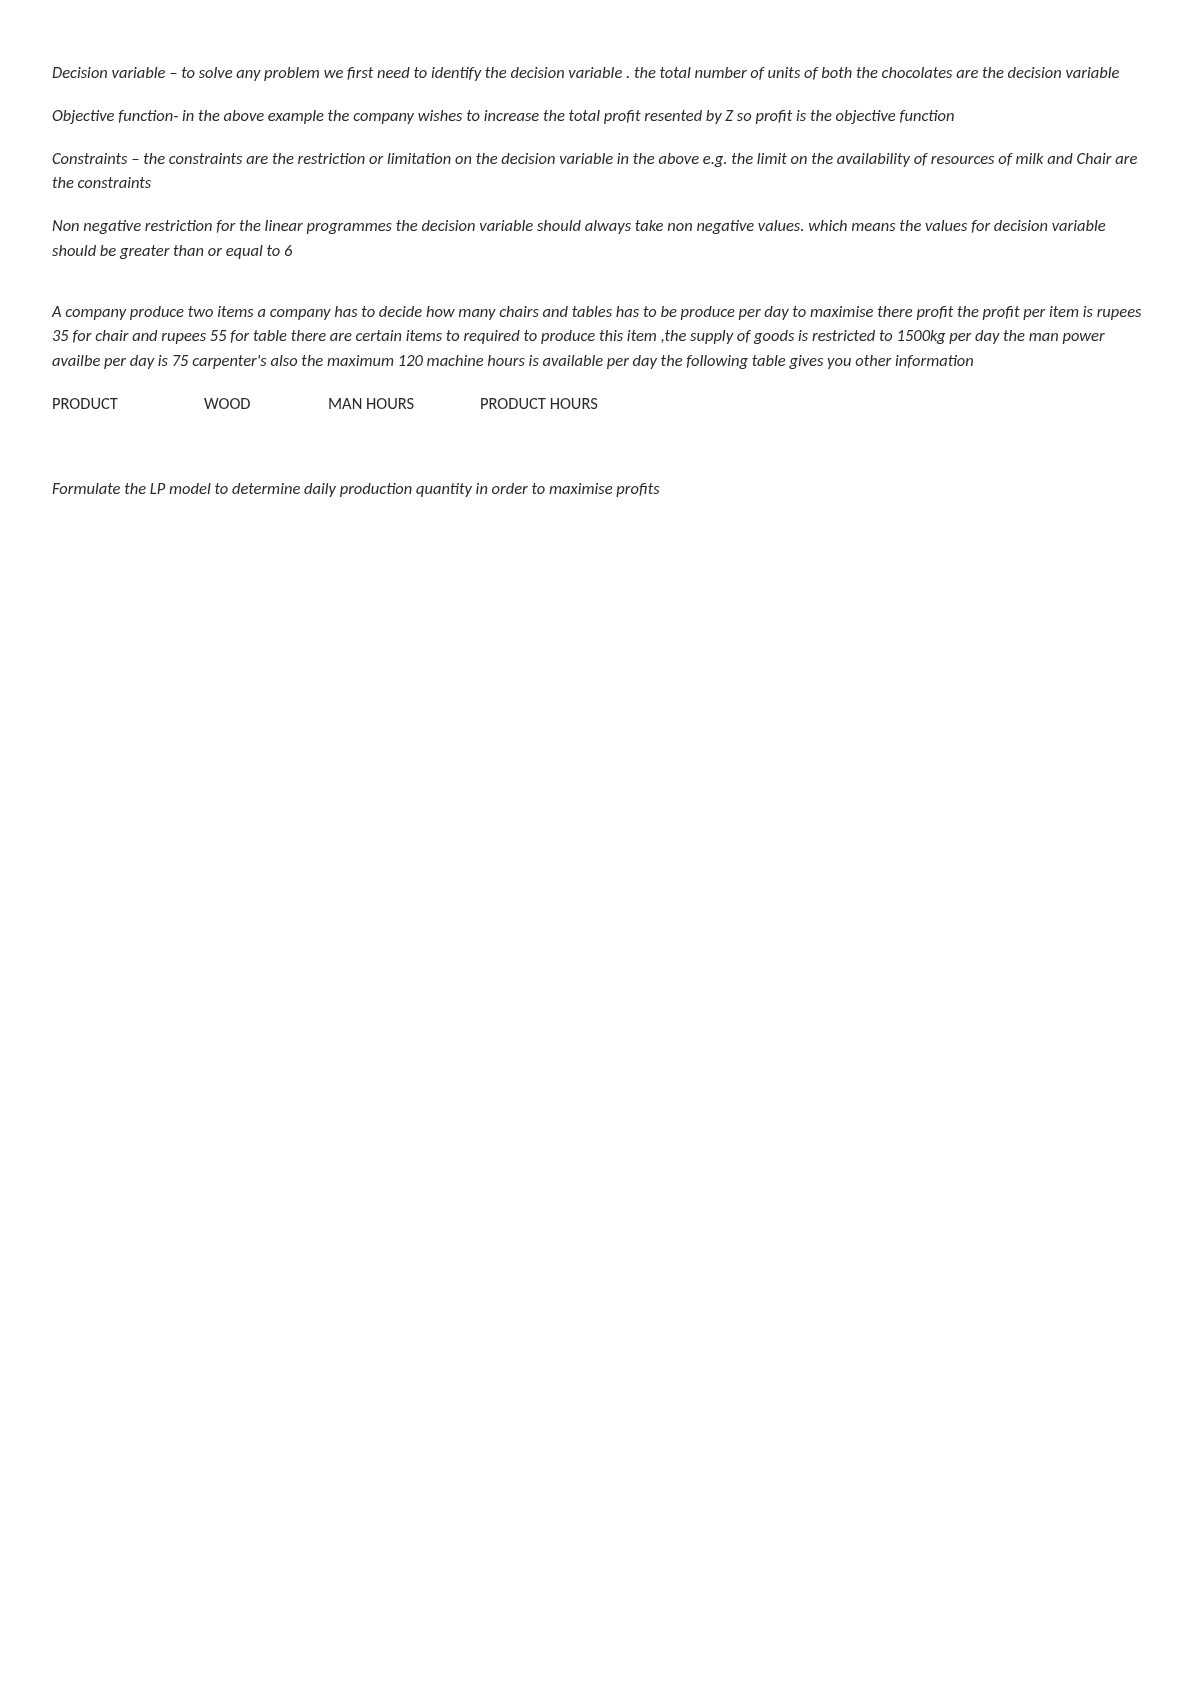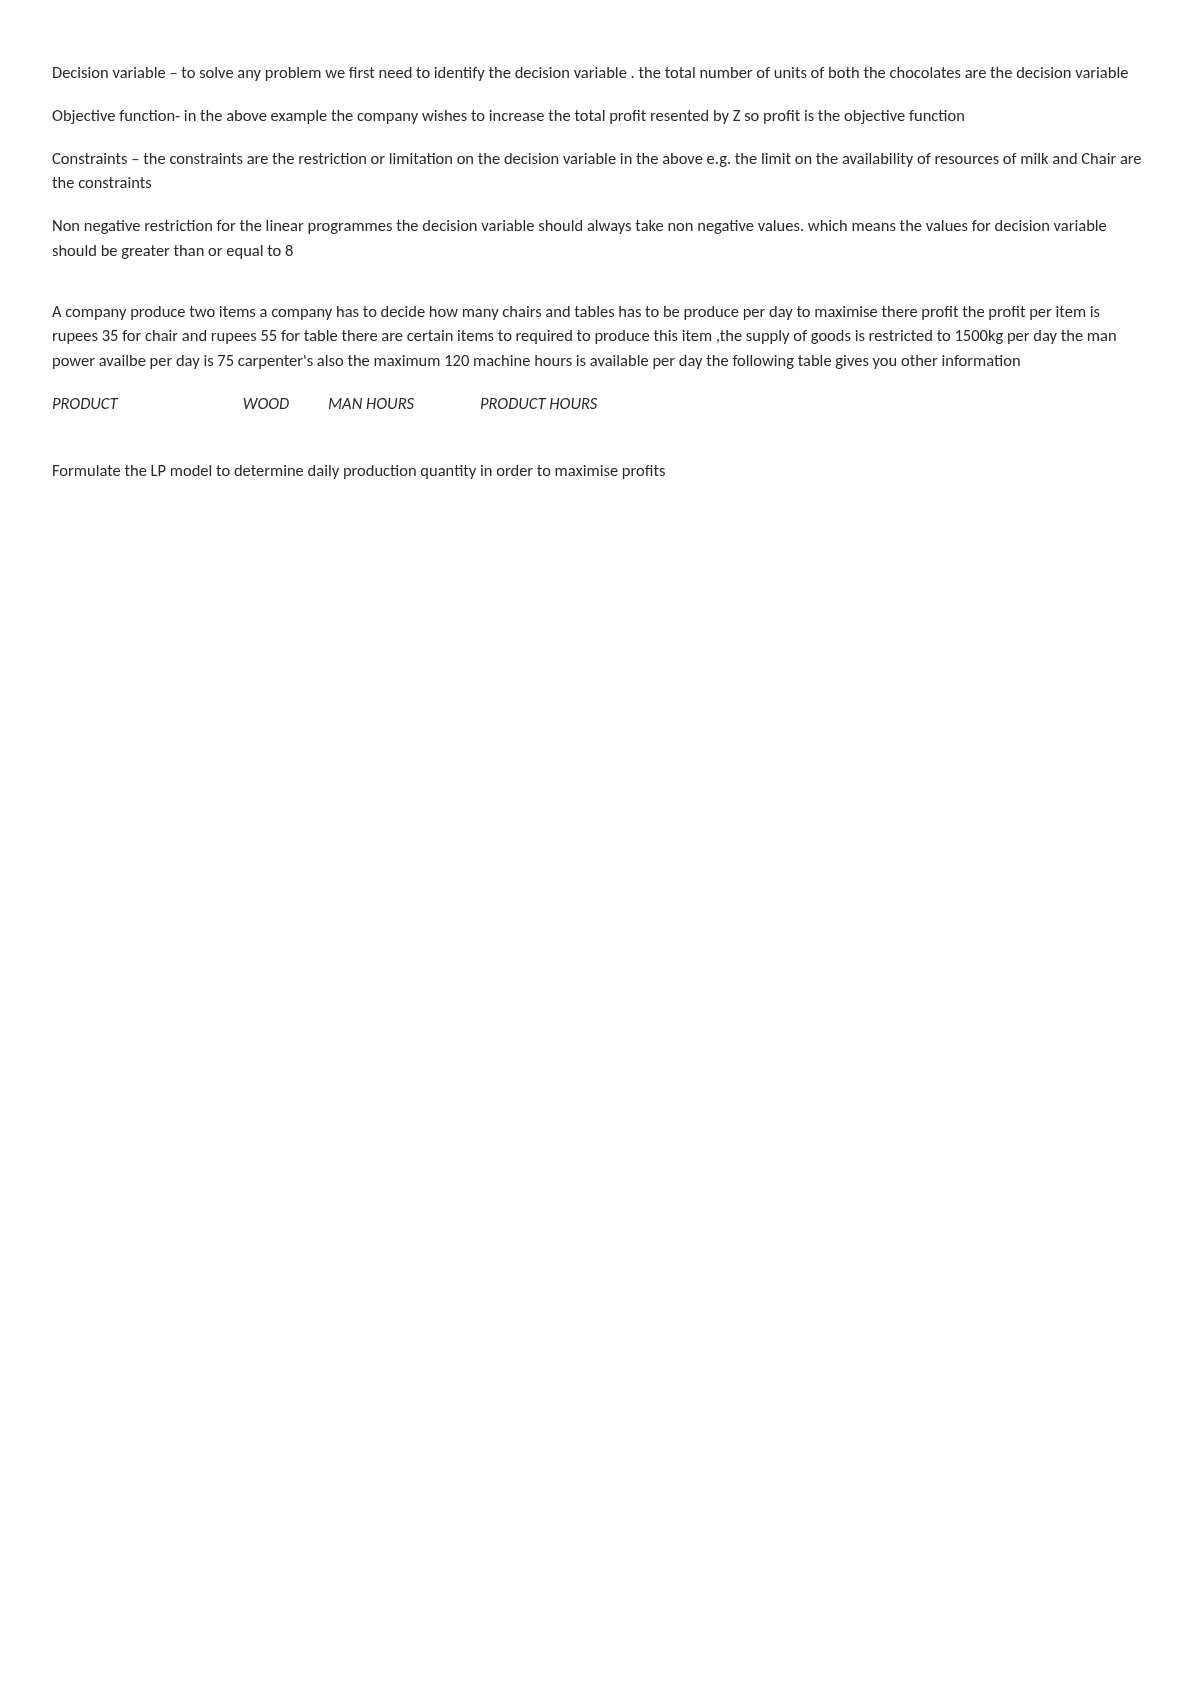--- a/index.html
+++ b/index.html
@@ -12,57 +12,56 @@
       height: 1696px;
       background: #ffffff;
       font-family: Calibri, Arial, sans-serif;
       font-size: 16.5px;
       color: #2a2a2a;
       padding: 60px 52px;
       line-height: 1.5;
     }
     p {
       margin-bottom: 18px;
+      font-style: italic;
     }
     .para-spacer {
       margin-bottom: 36px;
     }
     .table {
       margin-top: 8px;
-      margin-bottom: 42px;
-      font-style: italic;
+      margin-bottom: 60px;
     }
     .table-row {
       display: flex;
       margin-bottom: 16px;
     }
     .col-product {
       width: 152px;
     }
     .col-wood {
       width: 124px;
-      text-align: center;
     }
     .col-manpower {
       width: 152px;
     }
     .col-machine {
       width: 200px;
     }
   </style>
 </head>
 <body>
 
 <p>Decision variable – to solve any problem we first need to identify the decision variable . the total number of units of both the chocolates are the decision variable</p>
 
 <p>Objective function- in the above example the company wishes to increase the total profit resented by Z so profit is the objective function</p>
 
 <p>Constraints – the constraints are the restriction or limitation on the decision variable in the above e.g. the limit on the availability of resources of milk and Chair are the constraints</p>
 
-<p class="para-spacer">Non negative restriction for the linear programmes the decision variable should always take non negative values. which means the values for decision variable should be greater than or equal to 8</p>
+<p class="para-spacer">Non negative restriction for the linear programmes the decision variable should always take non negative values. which means the values for decision variable should be greater than or equal to 6</p>
 
 <p>A company produce two items a company has to decide how many chairs and tables has to be produce per day to maximise there profit the profit per item is rupees 35 for chair and rupees 55 for table there are certain items to required to produce this item ,the supply of goods is restricted to 1500kg per day the man power availbe  per day is 75 carpenter's also the maximum 120 machine hours is available per day the following table gives you other information</p>
 
 <div class="table">
   <div class="table-row">
     <div class="col-product">PRODUCT</div>
     <div class="col-wood">WOOD</div>
     <div class="col-manpower">MAN HOURS</div>
     <div class="col-machine">PRODUCT HOURS</div>
   </div>

